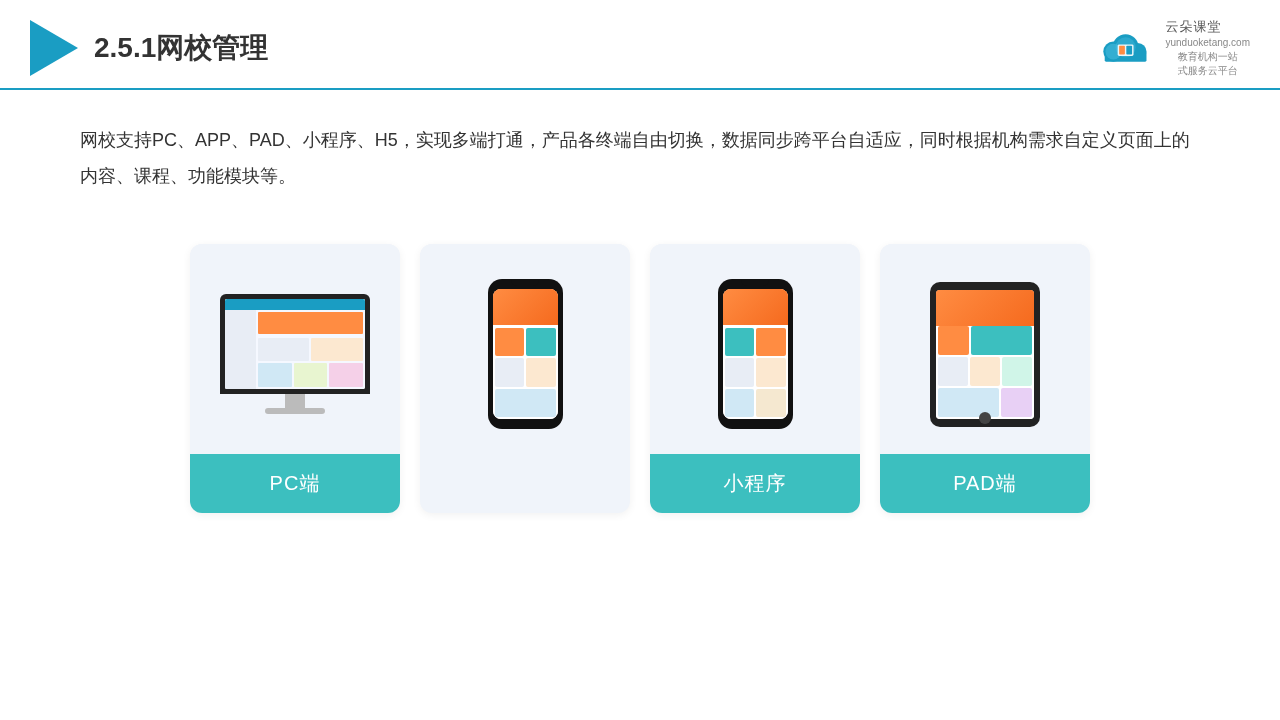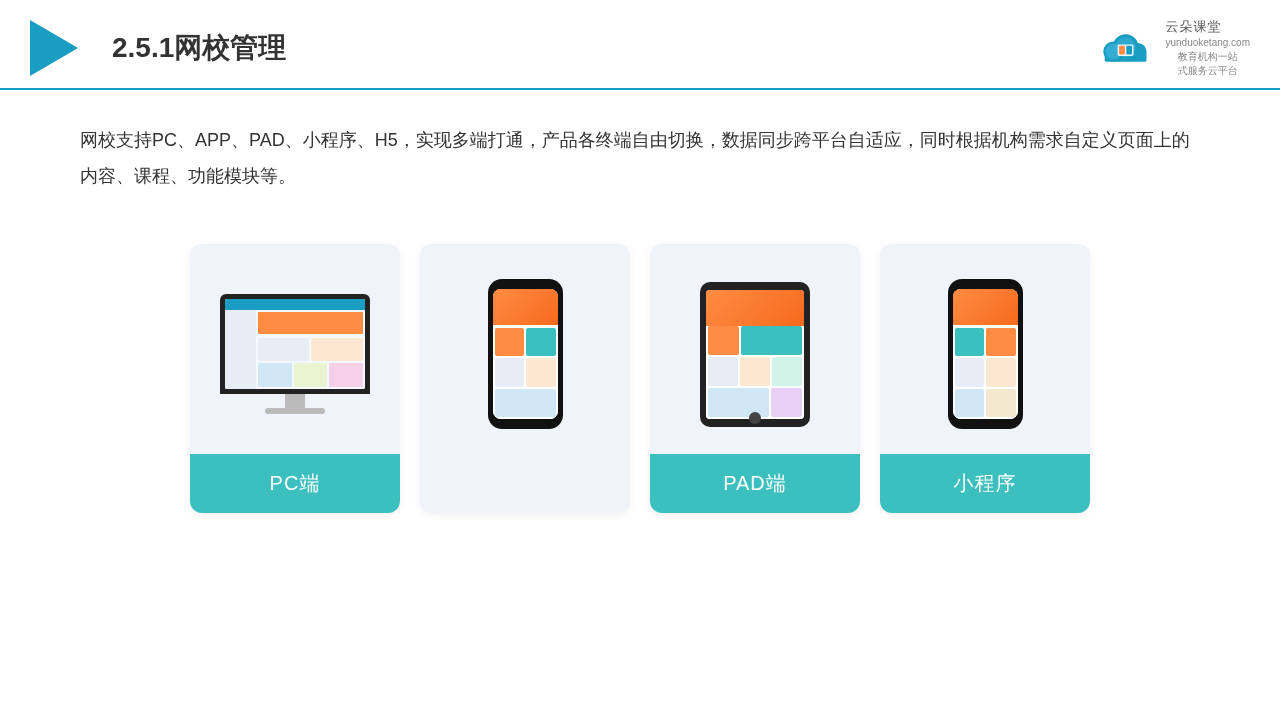--- a/index.html
+++ b/index.html
@@ -15,21 +15,21 @@
     .header {
       display: flex;
       align-items: center;
       justify-content: space-between;
       padding: 18px 30px 10px 30px;
       border-bottom: 2px solid #1a9dc3;
     }
     .header-left {
       display: flex;
       align-items: center;
-      gap: 34px;
+      gap: 16px;
     }
     .logo-triangle {
       width: 0;
       height: 0;
       border-top: 28px solid transparent;
       border-bottom: 28px solid transparent;
       border-left: 48px solid #1a9dc3;
     }
     .page-title {
       font-size: 28px;
@@ -360,20 +360,48 @@
               </div>
             </div>
           </div>
         </div>
       </div>
     </div>
   </div>
 
   <div class="card">
     <div class="card-image-area">
+      <div class="phone-device">
+        <div class="phone-notch"></div>
+        <div class="phone-screen">
+          <div class="screen-content">
+            <div class="screen-header-bar"></div>
+            <div style="position:absolute;top:30%;left:2px;right:2px;bottom:2px;display:flex;flex-direction:column;gap:2px;">
+              <div style="display:flex;gap:2px;flex:1;">
+                <div style="flex:1;background:#3cbfbf;border-radius:2px;"></div>
+                <div style="flex:1;background:#ff8c42;border-radius:2px;"></div>
+              </div>
+              <div style="display:flex;gap:2px;flex:1;">
+                <div style="flex:1;background:#e8edf5;border-radius:2px;"></div>
+                <div style="flex:1;background:#fce8d0;border-radius:2px;"></div>
+              </div>
+              <div style="display:flex;gap:2px;flex:1;">
+                <div style="flex:1;background:#d0e8f5;border-radius:2px;"></div>
+                <div style="flex:1;background:#f5e8d0;border-radius:2px;"></div>
+              </div>
+            </div>
+          </div>
+        </div>
+      </div>
+    </div>
+    <div class="card-label">小程序</div>
+  </div>
+
+  <div class="card">
+    <div class="card-image-area">
       <div class="tablet-device">
         <div class="tablet-screen">
           <div class="screen-content">
             <div class="screen-header-bar"></div>
             <div style="position:absolute;top:28%;left:2px;right:2px;bottom:2px;display:flex;flex-direction:column;gap:2px;">
               <div style="display:flex;gap:2px;flex:1;">
                 <div style="flex:1;background:#ff8c42;border-radius:2px;"></div>
                 <div style="flex:2;background:#3cbfbf;border-radius:2px;"></div>
               </div>
               <div style="display:flex;gap:2px;flex:1;">
@@ -387,42 +415,14 @@
               </div>
             </div>
           </div>
         </div>
         <div class="tablet-btn"></div>
       </div>
     </div>
     <div class="card-label">PAD端</div>
   </div>
 
-  <div class="card">
-    <div class="card-image-area">
-      <div class="phone-device">
-        <div class="phone-notch"></div>
-        <div class="phone-screen">
-          <div class="screen-content">
-            <div class="screen-header-bar"></div>
-            <div style="position:absolute;top:30%;left:2px;right:2px;bottom:2px;display:flex;flex-direction:column;gap:2px;">
-              <div style="display:flex;gap:2px;flex:1;">
-                <div style="flex:1;background:#3cbfbf;border-radius:2px;"></div>
-                <div style="flex:1;background:#ff8c42;border-radius:2px;"></div>
-              </div>
-              <div style="display:flex;gap:2px;flex:1;">
-                <div style="flex:1;background:#e8edf5;border-radius:2px;"></div>
-                <div style="flex:1;background:#fce8d0;border-radius:2px;"></div>
-              </div>
-              <div style="display:flex;gap:2px;flex:1;">
-                <div style="flex:1;background:#d0e8f5;border-radius:2px;"></div>
-                <div style="flex:1;background:#f5e8d0;border-radius:2px;"></div>
-              </div>
-            </div>
-          </div>
-        </div>
-      </div>
-    </div>
-    <div class="card-label">小程序</div>
-  </div>
-
 
 </div>
 
 </body></html>

